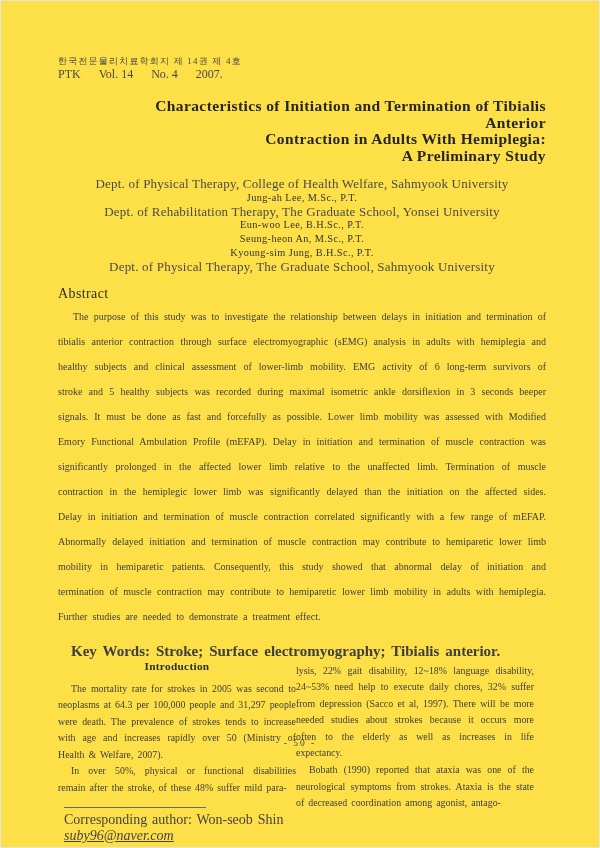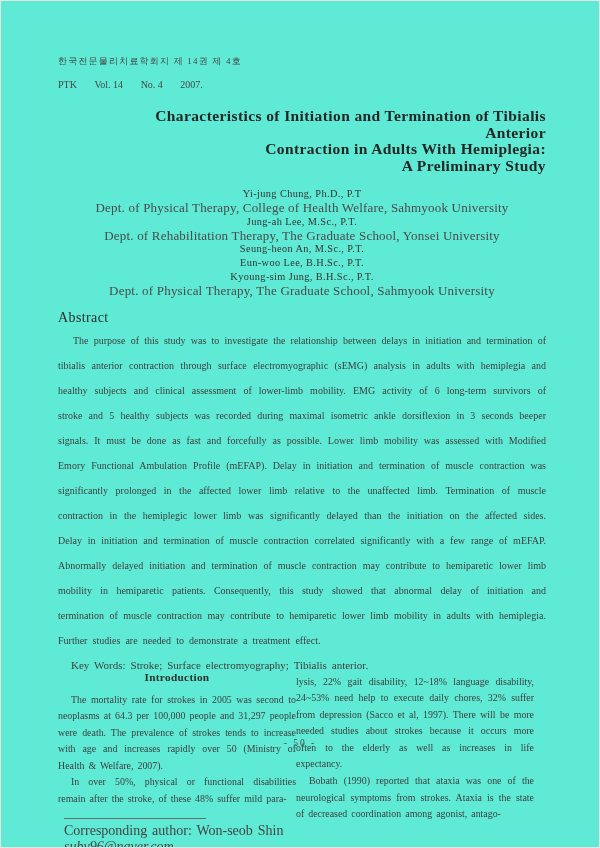--- a/index.html
+++ b/index.html
@@ -7,31 +7,31 @@
   body {
     width: 600px; height: 848px;
     background: #f6f6f4;
     font-family: "Liberation Serif", "DejaVu Serif", serif;
     color: #3a3a3a;
     -webkit-font-smoothing: antialiased;
   }
   .page {
     position: relative;
     width: 600px; height: 848px;
-    background: #5eead4;
+    background: #fde047;
     border: 1px solid #e4e4e0;
     padding: 54px 53px 0 57px;
     overflow: hidden;
   }
   
   .journal-header { line-height: 13px; }
   .journal-kr {
     font-size: 9px; letter-spacing: 1.2px; color: #474747;
   }
-  .journal-en { margin-top: 10px; font-size: 10px; color: #474747; }
+  .journal-en { margin-top: 0; font-size: 12px; color: #474747; }
   .journal-en span { display: inline-block; margin-right: 15px; }
   
   .paper-title {
     margin-top: 17px;
     text-align: right;
     font-size: 15.5px;
     font-weight: bold;
     color: #262626;
     line-height: 16.5px;
     letter-spacing: 0.4px;
@@ -53,24 +53,25 @@
   }
   .abstract-body {
     margin-top: 2px;
     font-size: 10px; color: #3e3e3e;
     line-height: 25px;
     text-align: justify;
     text-indent: 15px;
     word-spacing: 2.6px;
   }
   .keywords {
-    margin-top: 6px;
-    font-size: 11px; color: #3e3e3e;
+    margin-top: 14px;
+    font-size: 15px; color: #3e3e3e;
     padding-left: 13px;
     word-spacing: 2.2px;
+    font-weight: bold;
   }
   
   .columns {
     display: flex;
     gap: 0;
   }
   .col { width: 238px; }
   .section-heading {
     text-align: center;
     font-size: 11.3px; font-weight: bold; color: #2f2f2f;
@@ -129,26 +130,25 @@
   </div>
 
   <div class="paper-title">
     <div>Characteristics of Initiation and Termination of Tibialis</div>
     <div>Anterior</div>
     <div>Contraction in Adults With Hemiplegia:</div>
     <div>A Preliminary Study</div>
   </div>
 
   <div class="authors">
-    <div class="author-name">Yi-jung Chung, Ph.D., P.T</div>
     <div class="author-affiliation">Dept. of Physical Therapy, College of Health Welfare, Sahmyook University</div>
     <div class="author-name">Jung-ah Lee, M.Sc., P.T.</div>
     <div class="author-affiliation">Dept. of Rehabilitation Therapy, The Graduate School, Yonsei University</div>
+    <div class="author-name">Eun-woo Lee, B.H.Sc., P.T.</div>
     <div class="author-name">Seung-heon An, M.Sc., P.T.</div>
-    <div class="author-name">Eun-woo Lee, B.H.Sc., P.T.</div>
     <div class="author-name">Kyoung-sim Jung, B.H.Sc., P.T.</div>
     <div class="author-affiliation">Dept. of Physical Therapy, The Graduate School, Sahmyook University</div>
   </div>
 
   <div class="abstract-heading">Abstract</div>
   <div class="abstract-body">The purpose of this study was to investigate the relationship between delays in initiation and termination of tibialis anterior contraction through surface electromyographic (sEMG) analysis in adults with hemiplegia and healthy subjects and clinical assessment of lower-limb mobility. EMG activity of 6 long-term survivors of stroke and 5 healthy subjects was recorded during maximal isometric ankle dorsiflexion in 3 seconds beeper signals. It must be done as fast and forcefully as possible. Lower limb mobility was assessed with Modified Emory Functional Ambulation Profile (mEFAP). Delay in initiation and termination of muscle contraction was significantly prolonged in the affected lower limb relative to the unaffected limb. Termination of muscle contraction in the hemiplegic lower limb was significantly delayed than the initiation on the affected sides. Delay in initiation and termination of muscle contraction correlated significantly with a few range of mEFAP. Abnormally delayed initiation and termination of muscle contraction may contribute to hemiparetic lower limb mobility in hemiparetic patients. Consequently, this study showed that abnormal delay of initiation and termination of muscle contraction may contribute to hemiparetic lower limb mobility in adults with hemiplegia. Further studies are needed to demonstrate a treatment effect.</div>
   <div class="keywords">Key Words: Stroke; Surface electromyography; Tibialis anterior.</div>
 
   <div class="columns">
     <div class="col col-left">

